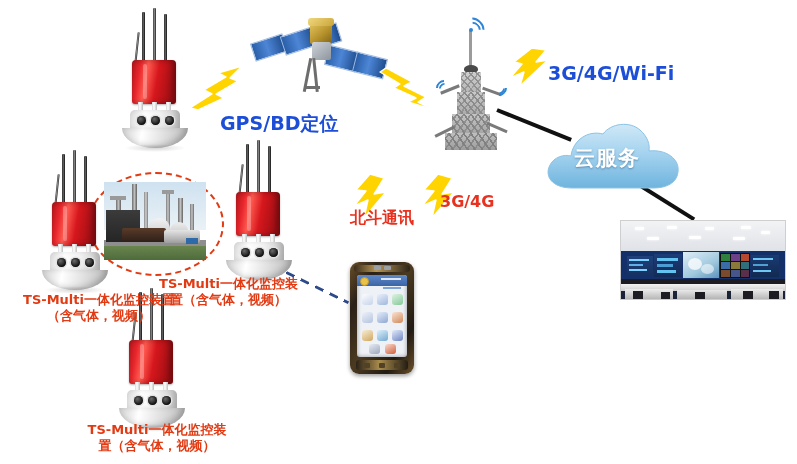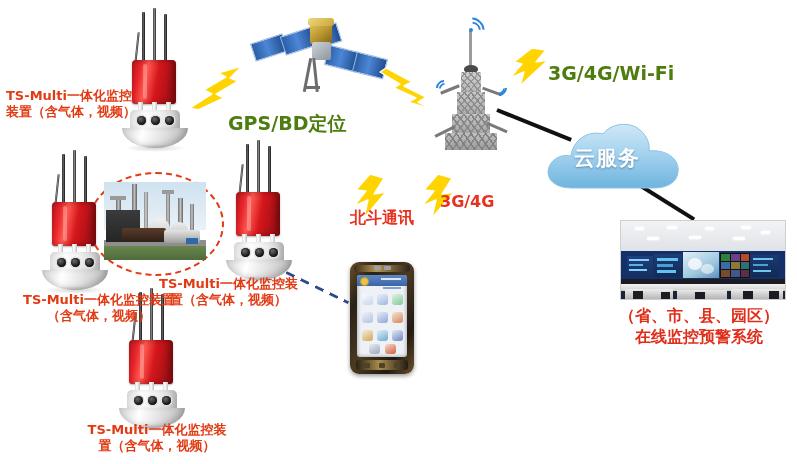--- a/index.html
+++ b/index.html
@@ -15,21 +15,21 @@
   
   .lbl{
     position:absolute;
     color:#e03010;
     font-weight:bold;
     line-height:1.25;
     white-space:pre-line;
     letter-spacing:0px;
   }
   .lbl-dev{font-size:13px;color:#e23b14;}
-  .lbl-big{font-size:19px;color:#4d7c0f;}
+  .lbl-big{font-size:19px;color:#1d4ed8;}
   .lbl-mid{font-size:16px;color:#e8311f;}
   .lbl-ctr{font-size:16px;color:#e02d1a;line-height:1.3;}
 
   
   .device{position:absolute;}
   .dev-ant{position:absolute;background:linear-gradient(90deg,#222,#6a6a6a 40%,#111);border-radius:1px;}
   .dev-ant.thin{background:linear-gradient(90deg,#3a3a3a,#8a8a8a 45%,#222);}
   .dev-body{
     position:absolute;left:0;top:0;
     background:linear-gradient(100deg,#b2161b 0%,#e8262c 18%,#ff5a50 33%,#d6171d 55%,#a00f14 88%);
@@ -389,38 +389,34 @@
       <path d="M20,2 L6,18 L16,19 L4,34 L18,28 L14,46 L36,20 L24,22 L34,6 Z" fill="#ffd400" stroke="#ffffff" stroke-width="1.4" stroke-linejoin="round"></path>
     </svg>
   </div>
 
   <div class="bolt" style="left:418px;top:172px;width:42px;height:50px;">
     <svg width="42" height="50" viewBox="0 0 42 50">
       <path d="M20,2 L6,18 L16,19 L4,34 L18,28 L14,46 L36,20 L24,22 L34,6 Z" fill="#ffd400" stroke="#ffffff" stroke-width="1.4" stroke-linejoin="round"></path>
     </svg>
   </div>
 
-  <div class="lbl lbl-dev" style="left:6px;top:88px;width:150px;text-align:left;">TS-Multi一体化监控
-装置（含气体，视频）</div>
 
   <div class="lbl lbl-dev" style="left:4px;top:292px;width:190px;text-align:center;">TS-Multi一体化监控装置
 （含气体，视频）</div>
 
   <div class="lbl lbl-dev" style="left:156px;top:276px;width:145px;text-align:center;">TS-Multi一体化监控装
 置（含气体，视频）</div>
 
   <div class="lbl lbl-dev" style="left:64px;top:422px;width:186px;text-align:center;">TS-Multi一体化监控装
 置（含气体，视频）</div>
 
-  <div class="lbl lbl-big" style="left:228px;top:112px;">GPS/BD定位</div>
+  <div class="lbl lbl-big" style="left:220px;top:112px;">GPS/BD定位</div>
 
   <div class="lbl lbl-mid" style="left:350px;top:208px;">北斗通讯</div>
 
   <div class="lbl lbl-mid" style="left:440px;top:192px;">3G/4G</div>
 
   <div class="lbl lbl-big" style="left:548px;top:62px;">3G/4G/Wi-Fi</div>
 
 
 
-  <div class="lbl lbl-ctr" style="left:604px;top:306px;width:190px;text-align:center;">（省、市、县、园区）
-在线监控预警系统</div>
 
 </div>
 
 </body></html>

